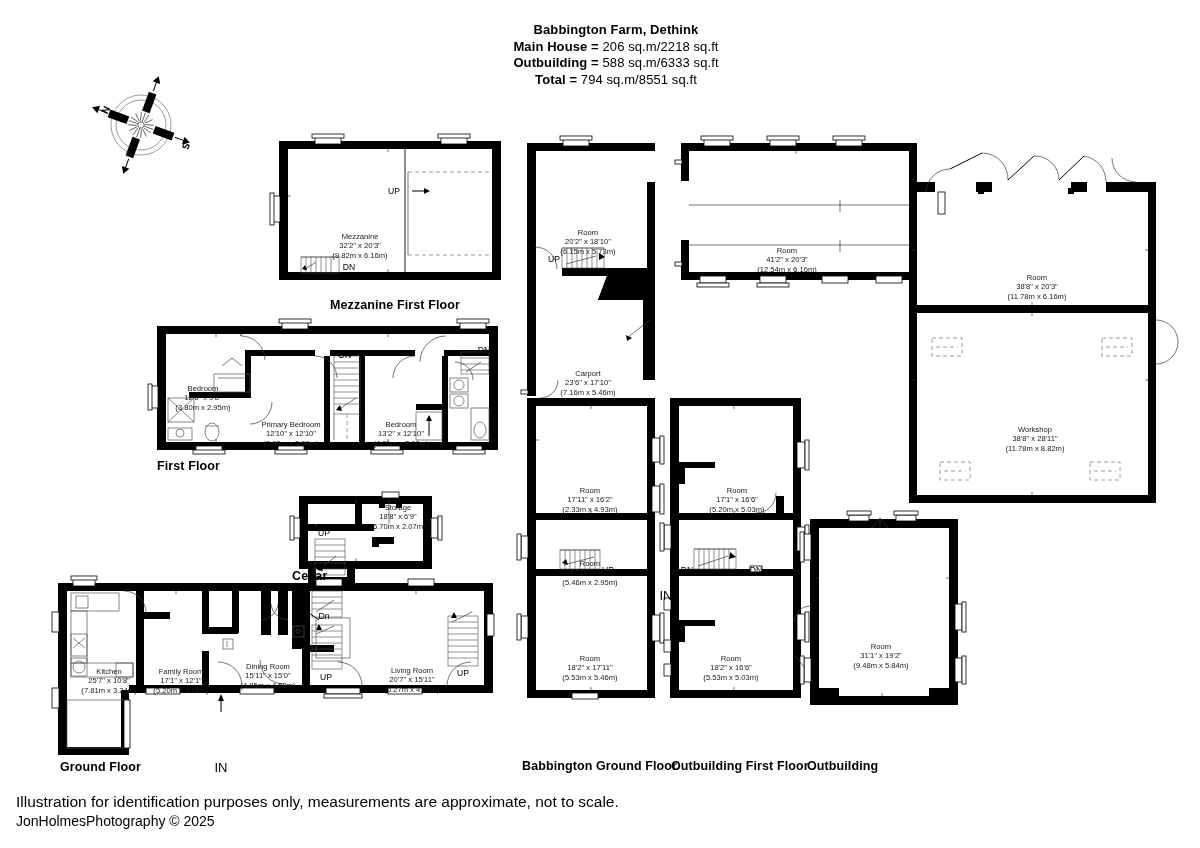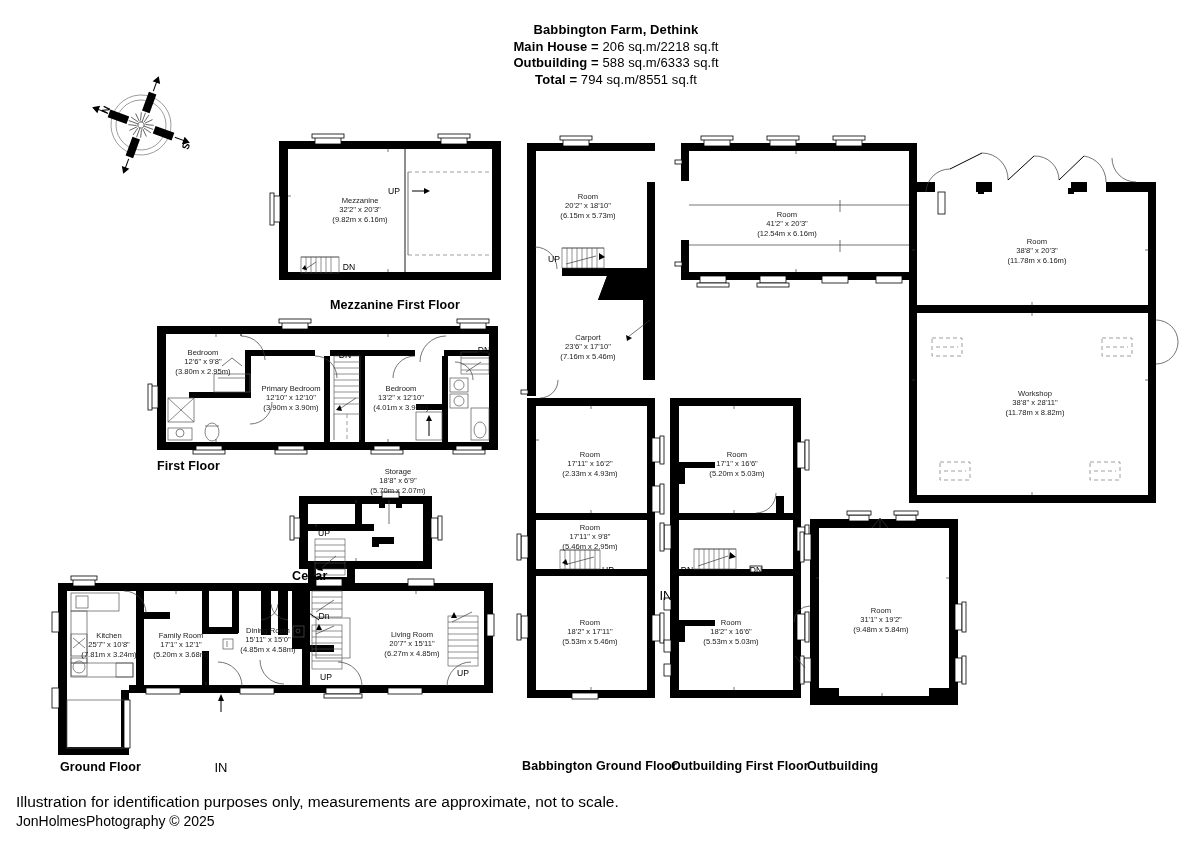--- a/index.html
+++ b/index.html
@@ -12,21 +12,21 @@
   #header{position:absolute;left:0;top:22px;width:1200px;text-align:center;}
   #header .h-line{font-size:13px;line-height:16.5px;font-weight:bold;letter-spacing:.1px;}
   #header .h-line .val{font-weight:normal;margin-top:17px;}
 
   
   .caption{position:absolute;font-size:12.5px;font-weight:bold;white-space:nowrap;letter-spacing:.1px;}
 
   
   .room{position:absolute;text-align:center;white-space:nowrap;
         font-size:7.6px;line-height:9.4px;color:#1a1a1a;
-        transform:translate(-50%,-50%);}
+        transform:translate(-50%,-50%);margin-top:36px;}
   .room .nm{display:block;}
   .room .d1{display:block;}
   .room .d2{display:block;text-align:center;}
 
   
   .ann{position:absolute;font-size:8.6px;font-weight:normal;white-space:nowrap;
        transform:translate(-50%,-50%);color:#000;}
   .ann.sm{font-size:13px;margin-top:48px;}
 
   

